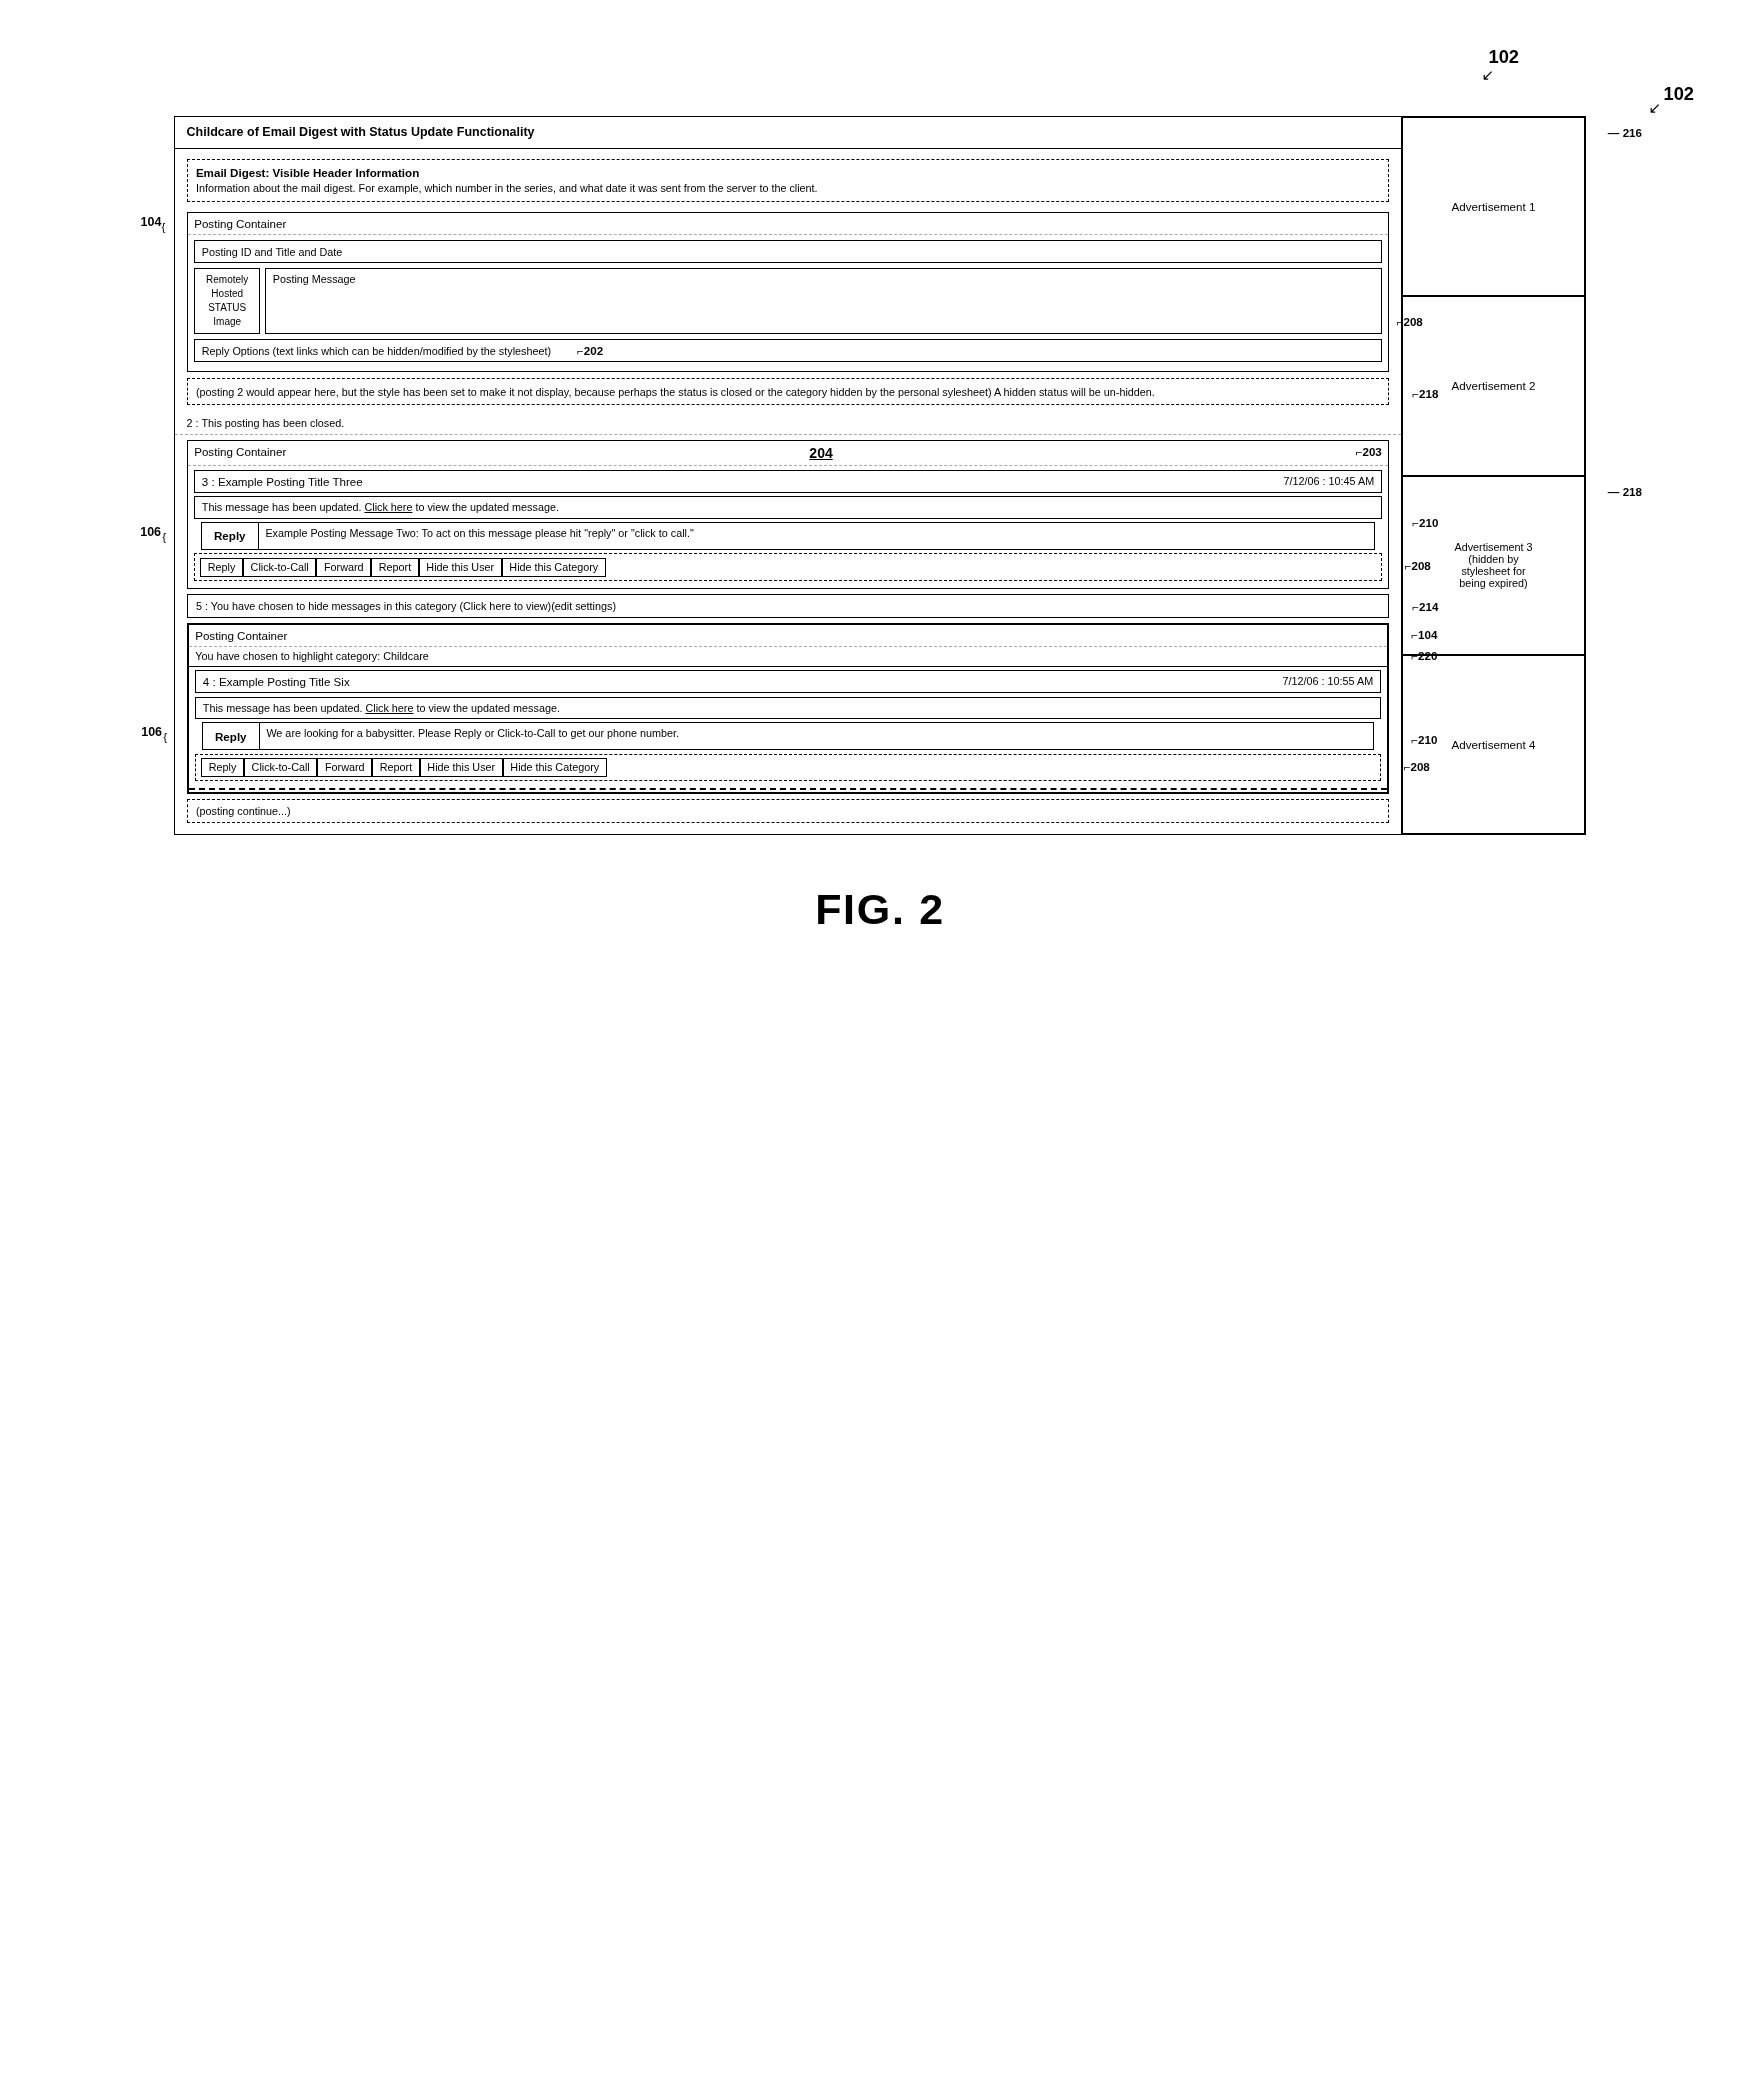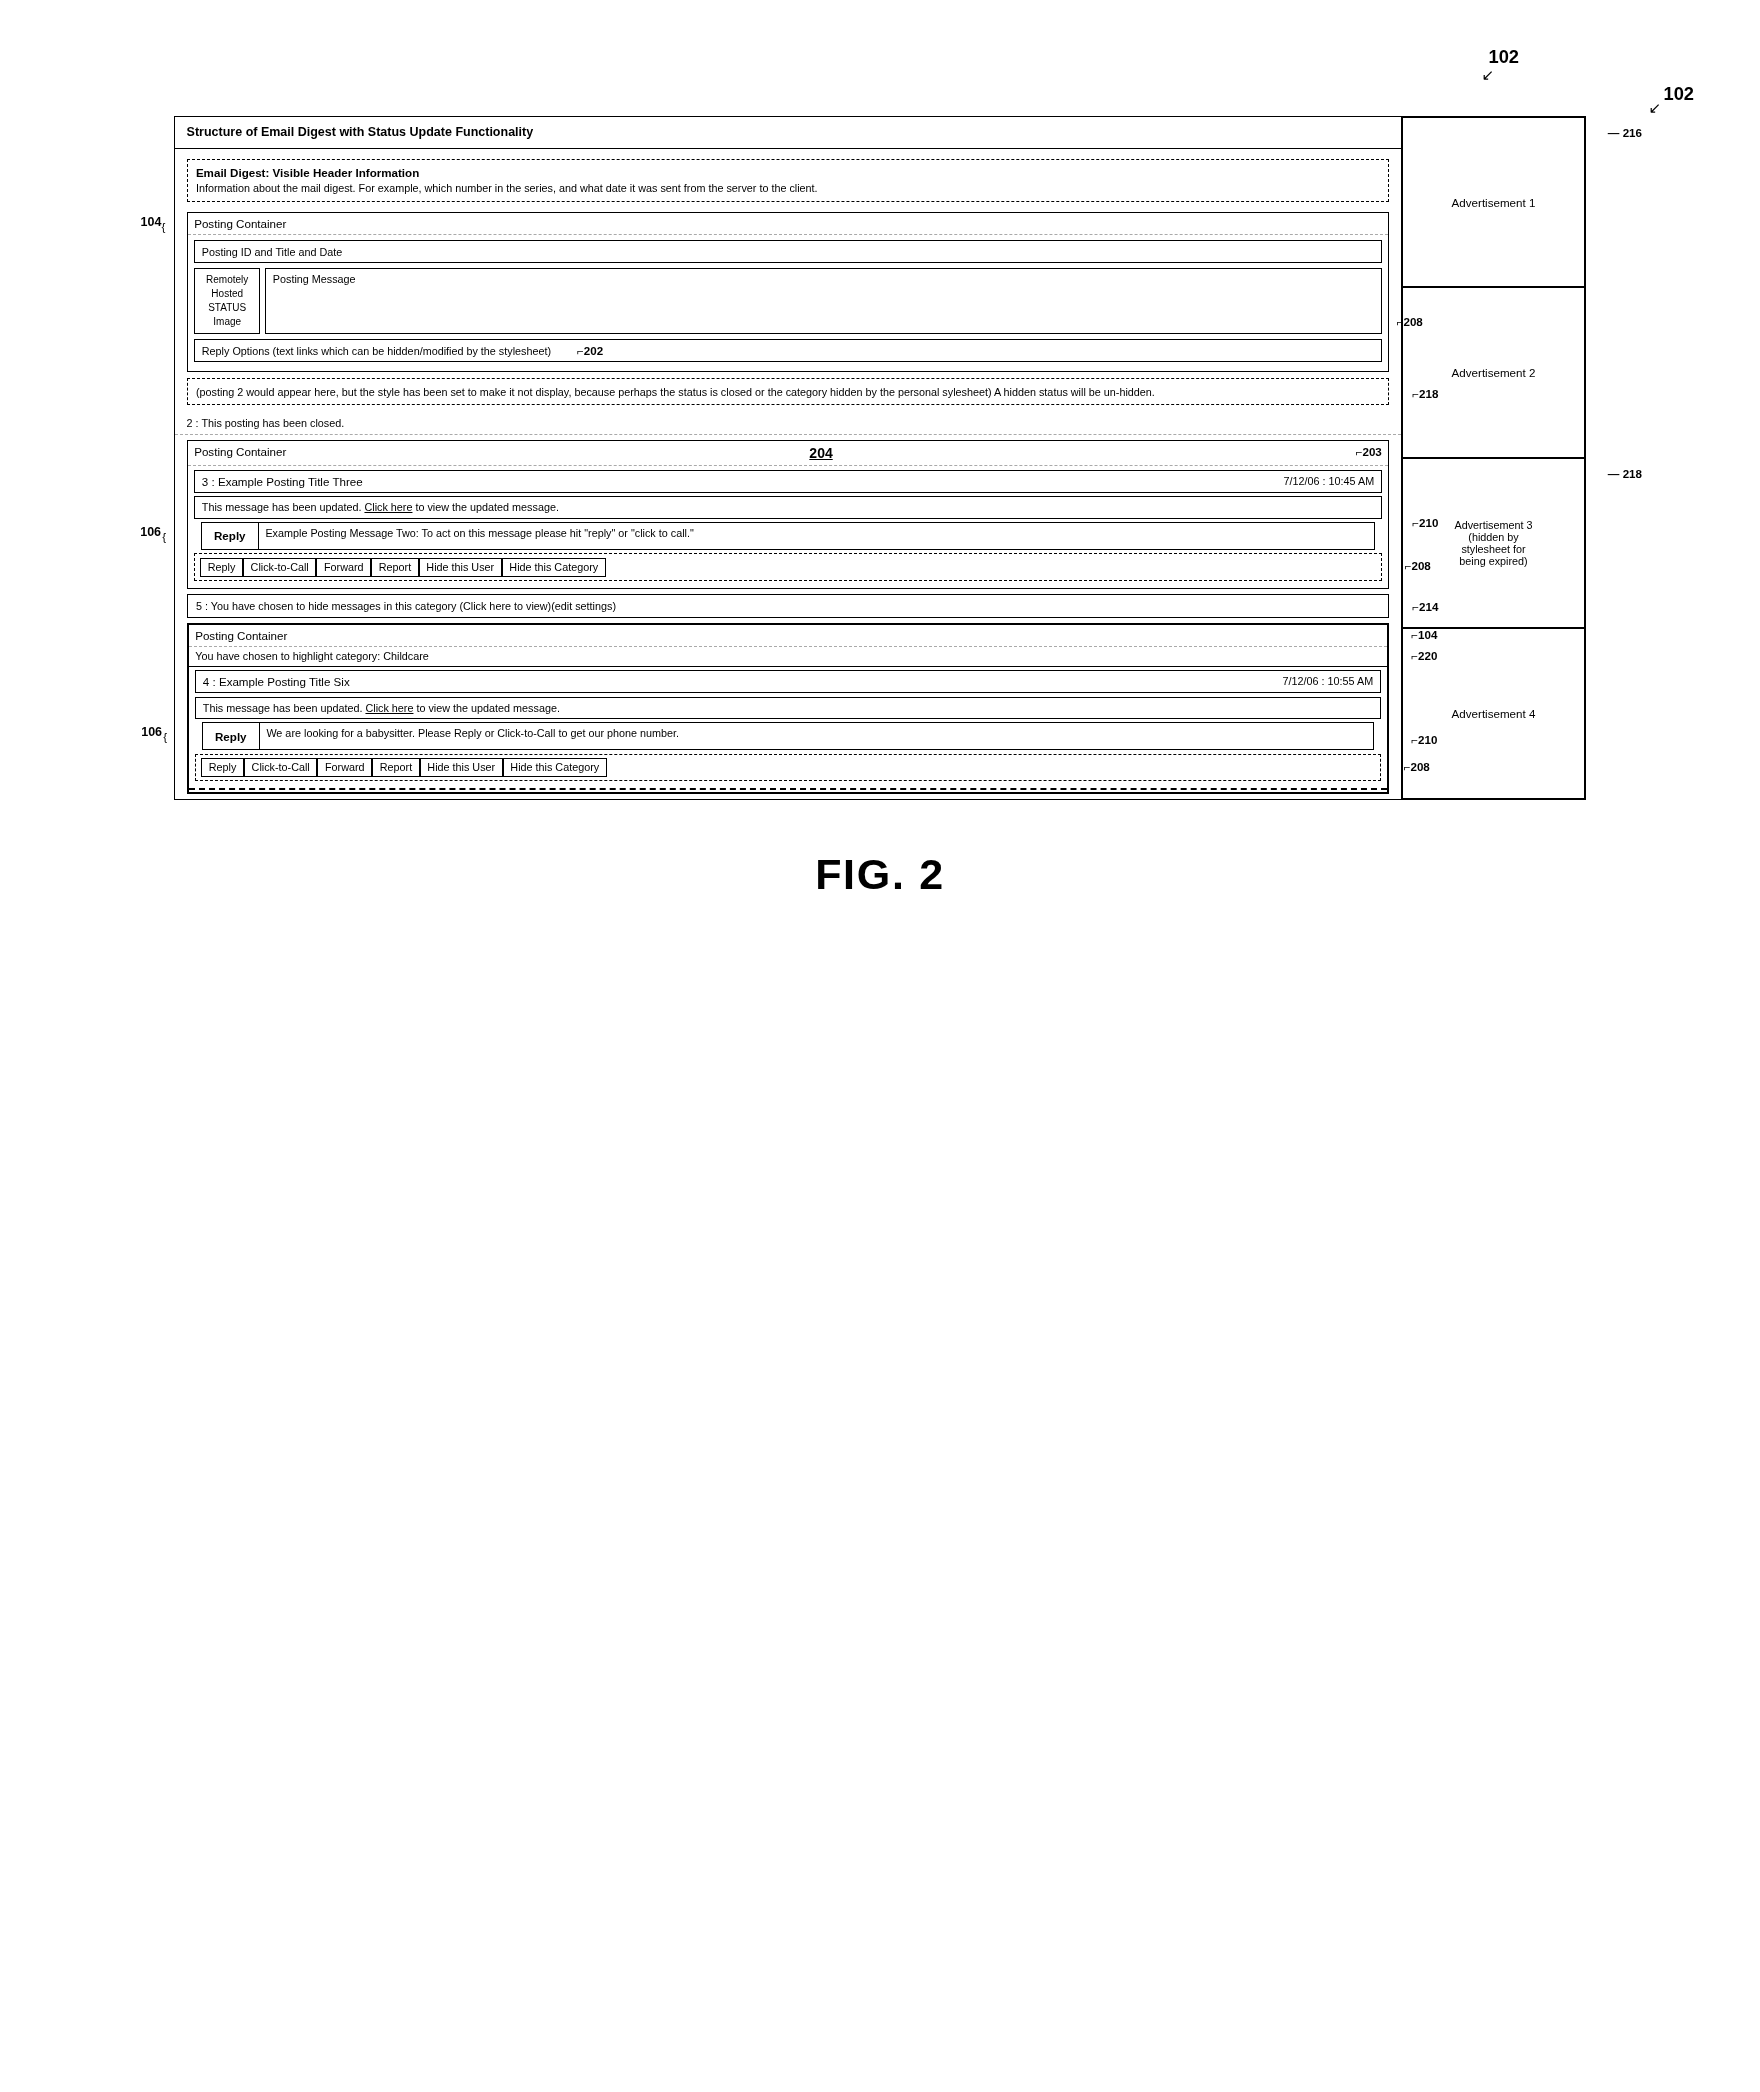--- a/index.html
+++ b/index.html
@@ -248,21 +248,21 @@
 
   <div style="position:absolute; top:46px; right:241px; font-size:18.3px; font-weight:bold;">102</div>
   <div style="position:absolute; top:66px; right:266px; font-size:15px;">↙</div>
 
   <div class="diagram-wrapper">
 
     <div class="diagram-outer" style="position:relative;">
 
       <div class="diagram-main" style="position:relative;">
 
-        <div class="title-bar">Structure of Email Digest with Status Update Functionality</div>
+        <div class="title-bar">Childcare of Email Digest with Status Update Functionality</div>
 
         <div class="email-header-section">
           <div class="email-header-title">Email Digest: Visible Header Information</div>
           <div class="email-header-desc">Information about the mail digest. For example, which number in the series, and what date it was sent from the server to the client.</div>
         </div>
 
         <div style="position:relative; margin: 6.6px 11.6px;">
 
           <div style="position:absolute; left:-46px; top:3.3px; font-size:12.5px; font-weight:bold;">104</div>
           <div style="position:absolute; left:-25px; top:8.3px; font-size:11.6px;">{</div>
@@ -397,20 +397,21 @@
               <button class="action-btn">Hide this User</button>
               <button class="action-btn">Hide this Category</button>
               <span style="position:absolute; right:-50px; top:5px; font-size:11.6px; font-weight:bold;">⌐208</span>
             </div>
 
             <div style="border-bottom: 2.5px dashed #000; margin: 1.7px 0;"></div>
 
           </div>
         </div>
 
+        <div class="continue-bar">(posting continue...)</div>
 
       </div>
 
       <div class="diagram-sidebar">
         <div class="ad-box" style="position:relative;">
           <span>Advertisement 1</span>
           <span style="position:absolute; right:-58px; top:8.3px; font-size:11.6px; font-weight:bold;">— <span>216</span></span>
         </div>
         <div class="ad-box">
           <span>Advertisement 2</span>

